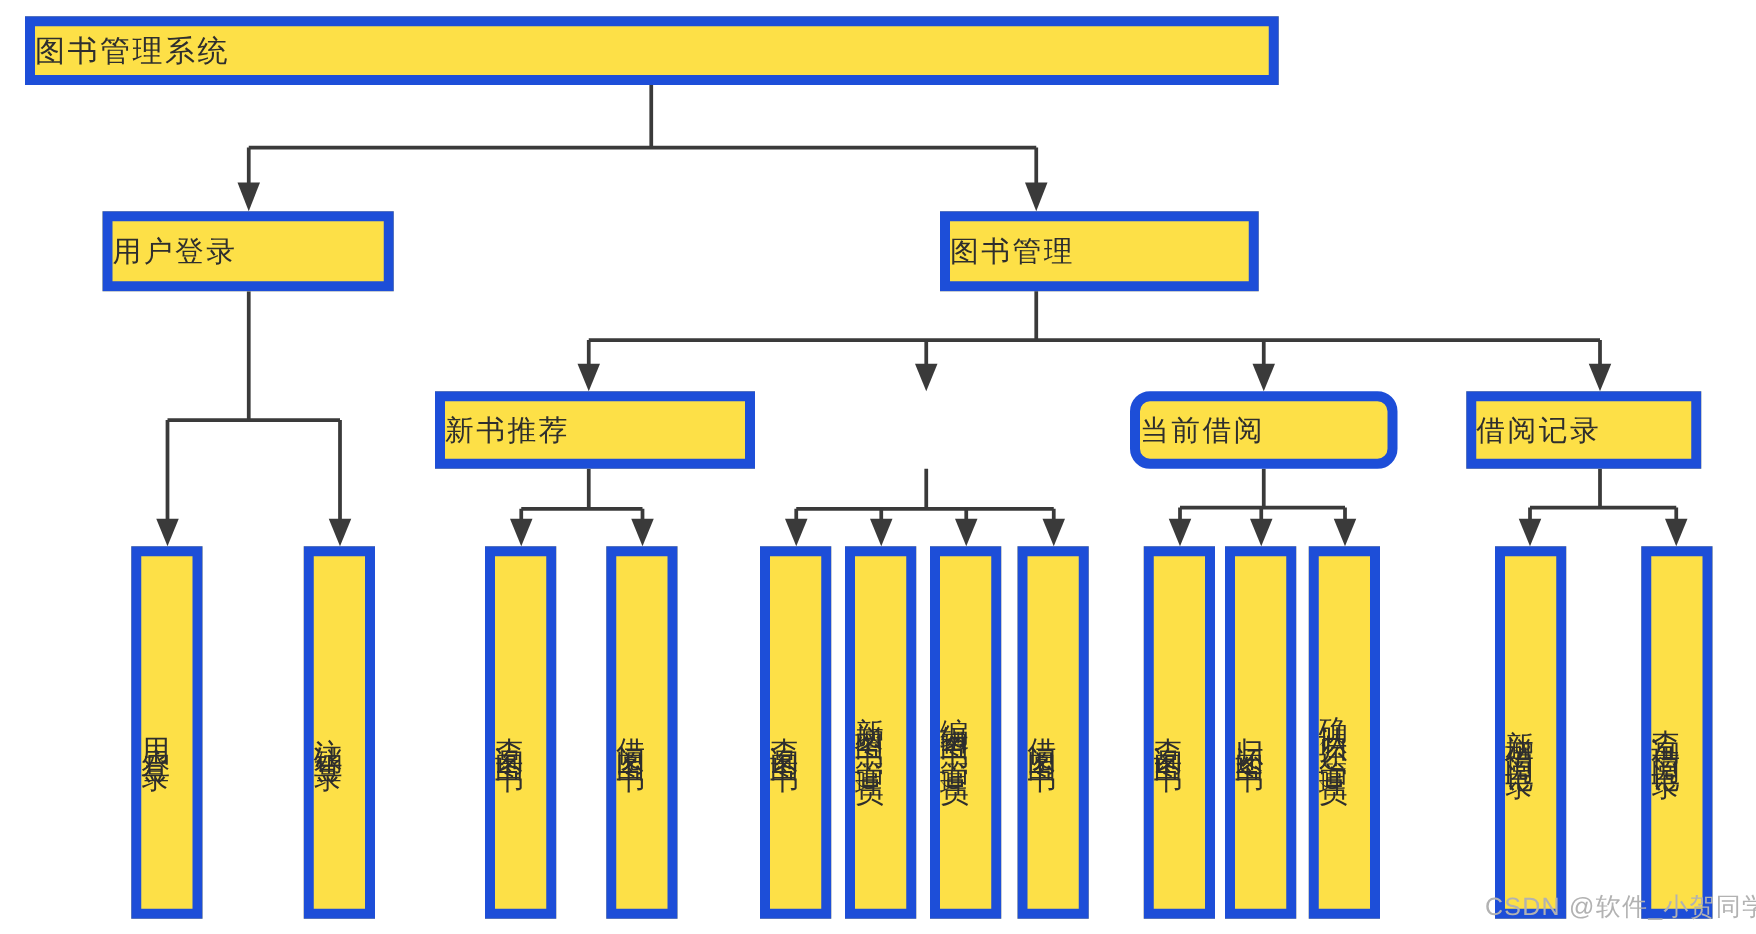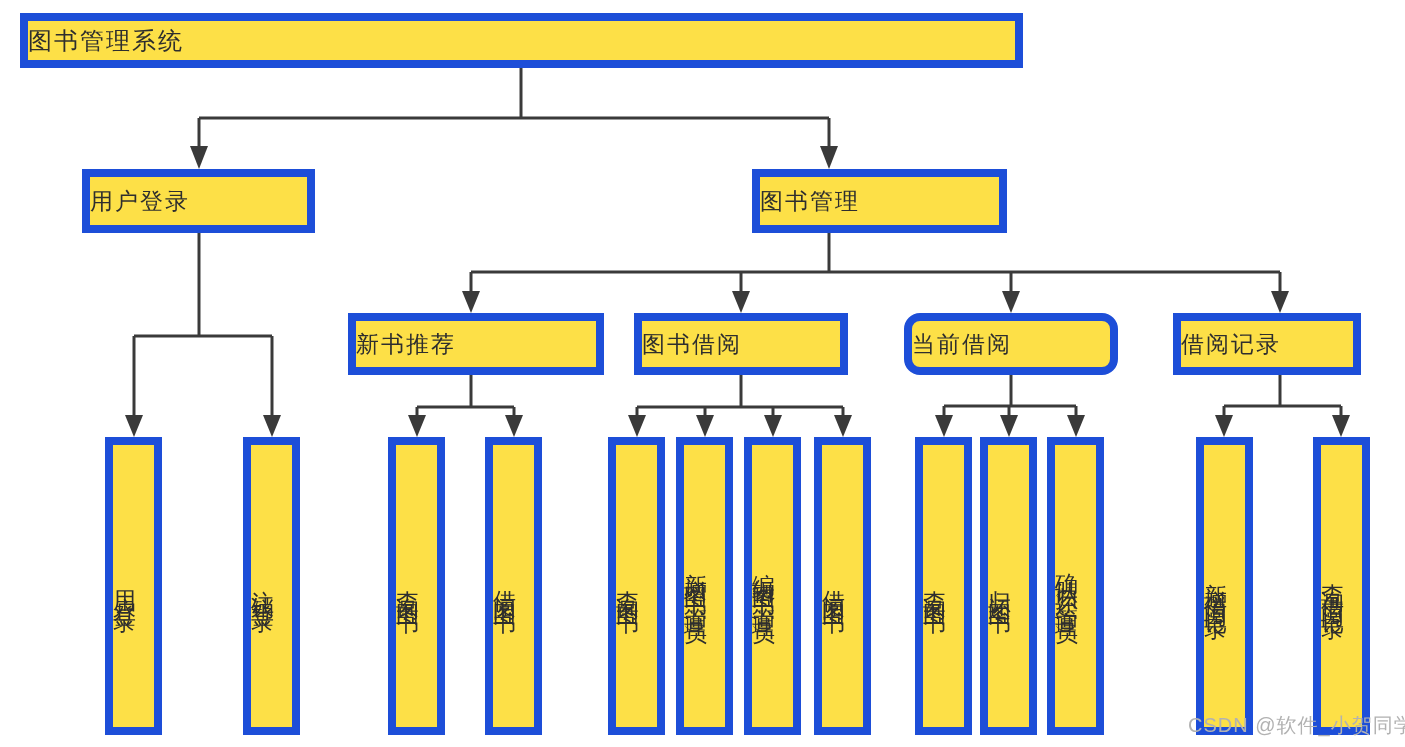--- a/index.html
+++ b/index.html
@@ -140,23 +140,20 @@
   <div class="node" style="left:82px; top:169px; width:233px; height:64px;">
     <span class="h-label">用户登录</span>
   </div>
   <div class="node" style="left:712px; top:169px; width:255px; height:64px;margin-left:40px;">
     <span class="h-label">图书管理</span>
   </div>
 
   <div class="node" style="left:348px; top:313px; width:256px; height:62px;">
     <span class="h-label">新书推荐</span>
   </div>
-  <div class="node" style="left:634px; top:313px; width:214px; height:62px;">
-    <span class="h-label">图书借阅</span>
-  </div>
   <div class="node" style="left:904px; top:313px; width:214px; height:62px;border-radius:16px;">
     <span class="h-label">当前借阅</span>
   </div>
   <div class="node" style="left:1173px; top:313px; width:188px; height:62px;">
     <span class="h-label">借阅记录</span>
   </div>
 
   <div class="node leaf" style="left:105px; top:437px; width:57px; height:298px;">
     <span class="v-label">用户登录</span>
   </div>

